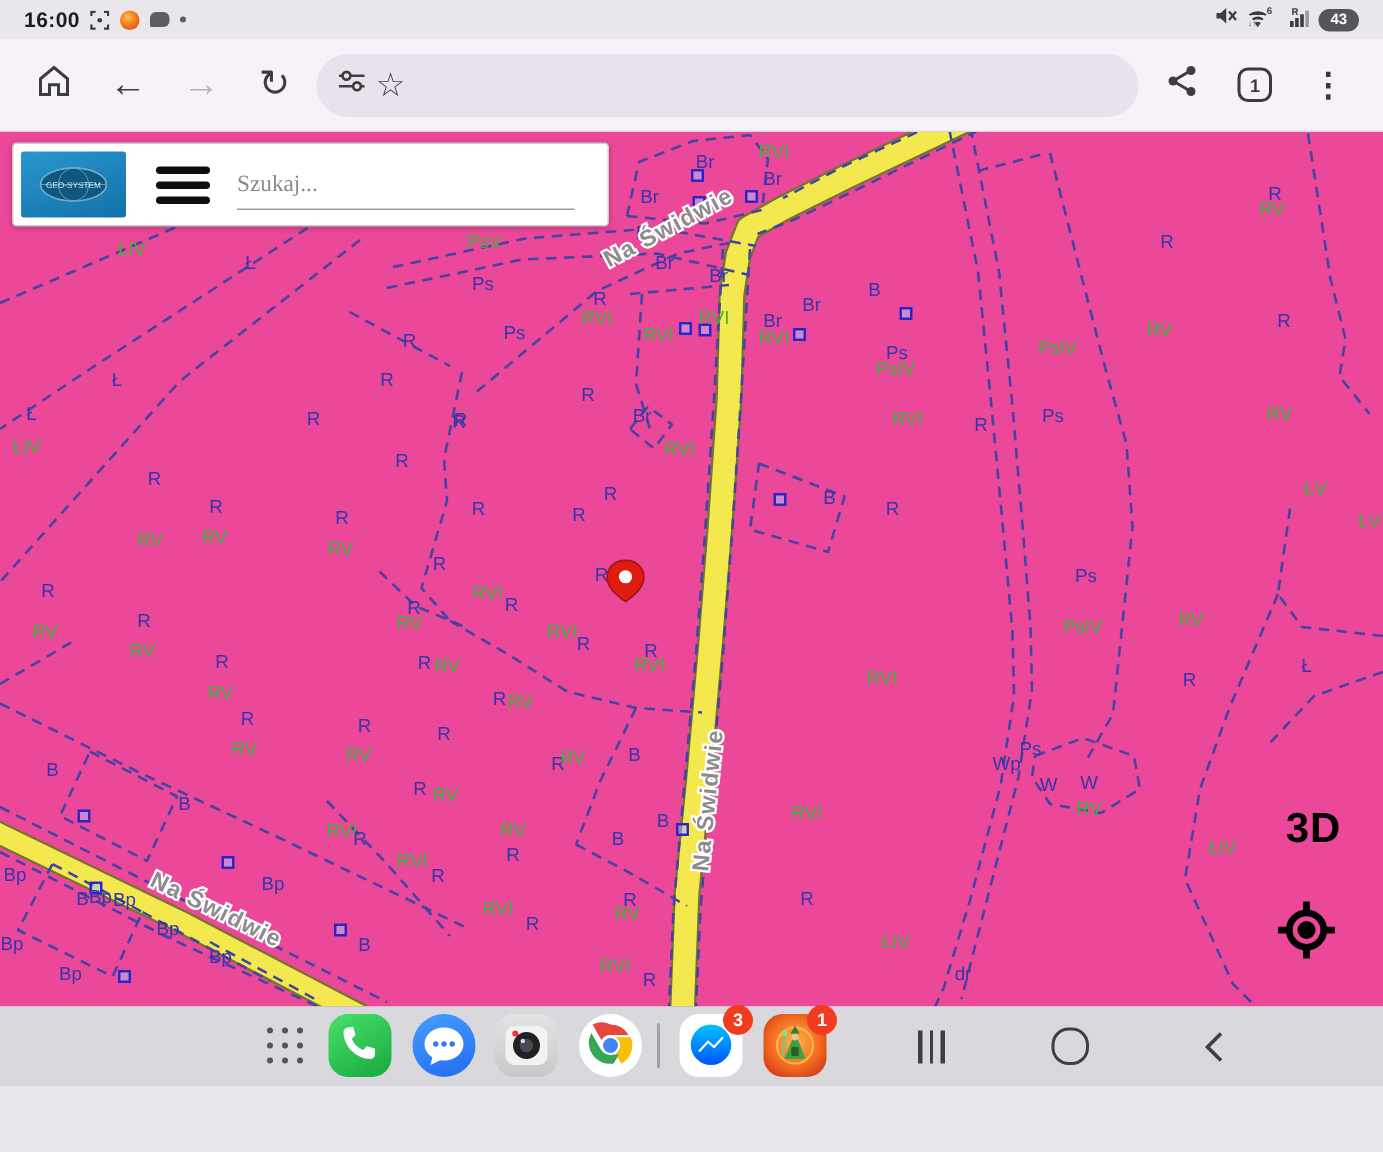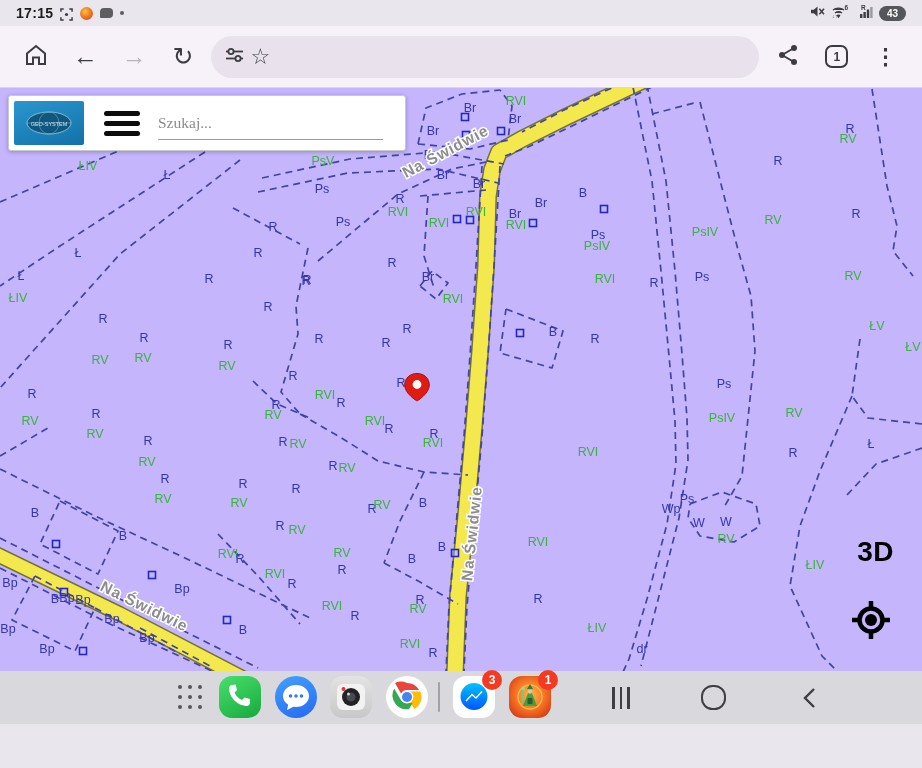--- a/index.html
+++ b/index.html
@@ -31,21 +31,21 @@
   .toolbar { height:62px; background:#f7f2fa; display:flex; align-items:center; padding:0 12px; border-bottom:1px solid #dcd7df; }
   .tb-ic { width:50px; text-align:center; color:#3c3c41; font-size:25px; line-height:1; }
   .tb-ic.dis { color:#b9b3bc; }
   .omnibox { flex:none; width:548px; height:42px; background:#e9e2ec; border-radius:21px; display:flex; align-items:center; padding:0 12px 0 14px; margin:0 4px; }
   .omni-url { flex:1; font-size:16.5px; color:#1f1f22; white-space:nowrap; overflow:hidden; margin-left:10px; letter-spacing:.1px; }
   .omni-star { font-size:22px; color:#43434a; margin-left:6px; }
   .tab-count { width:23px; height:23px; border:2.4px solid #3a3a40; border-radius:7px; font-size:12px; font-weight:bold; color:#3a3a40; display:flex; align-items:center; justify-content:center; margin:0 auto; }
   .tb-menu { font-size:22px; font-weight:bold; color:#3a3a40; }
 
   
-  .map-area { position:relative; width:922px; height:583px; background:#c4b5fd; overflow:hidden; }
+  .map-area { position:relative; width:922px; height:583px; background:#ec4899; overflow:hidden; }
   #map-svg { position:absolute; inset:0; }
 
   .search-card { position:absolute; left:8px; top:7px; width:398px; height:56px; background:#fff; border:1px solid #c9c9c9; border-radius:3px; box-shadow:0 1px 4px rgba(0,0,0,.25); display:flex; align-items:center; padding:0 22px 0 5px; }
   .logo-box { width:70px; height:44px; background:linear-gradient(160deg,#2a96cf,#1271a8); border-radius:2px; flex:none; display:flex; align-items:center; justify-content:center; }
   .burger { width:36px; flex:none; margin:0 18px 0 20px; }
   .burger span { display:block; height:5px; background:#0d0d0d; border-radius:2.5px; margin:5px 0; }
   .search-input { flex:1; border:none; outline:none; background:transparent; font-size:15.5px; color:#555; font-family:"Liberation Serif", serif; border-bottom:1px solid #9b9b9b; height:34px; }
   .search-input::placeholder { color:#8b8b8b; }
 
   .map-3d { position:absolute; right:28px; top:448px; font-size:28px; font-weight:bold; color:#000; letter-spacing:.5px; }
@@ -71,21 +71,21 @@
   .nav-home i { width:25px; height:25px; border:2.6px solid #3e3e43; border-radius:46%; }
   .nav-back { left:780px; }
 </style>
 </head>
 <body>
 
 <div class="screen">
 
   <div class="status-bar">
     <div class="sb-left">
-      <span class="sb-time">17:15</span>
+      <span class="sb-time">16:00</span>
       <span class="sb-shot">
         <svg width="13" height="13" viewBox="0 0 14 14">
             <path d="M1 4 V1 H4 M10 1 H13 V4 M13 10 V13 H10 M4 13 H1 V10" fill="none" stroke="#3c3c41" stroke-width="1.6"></path>
             <circle cx="7" cy="7" r="1.7" fill="#3c3c41"></circle>
           </svg>
       </span>
       <span class="sb-game-dot"></span>
       <span class="sb-chat"></span>
       <span class="sb-dot"></span>
     </div>

